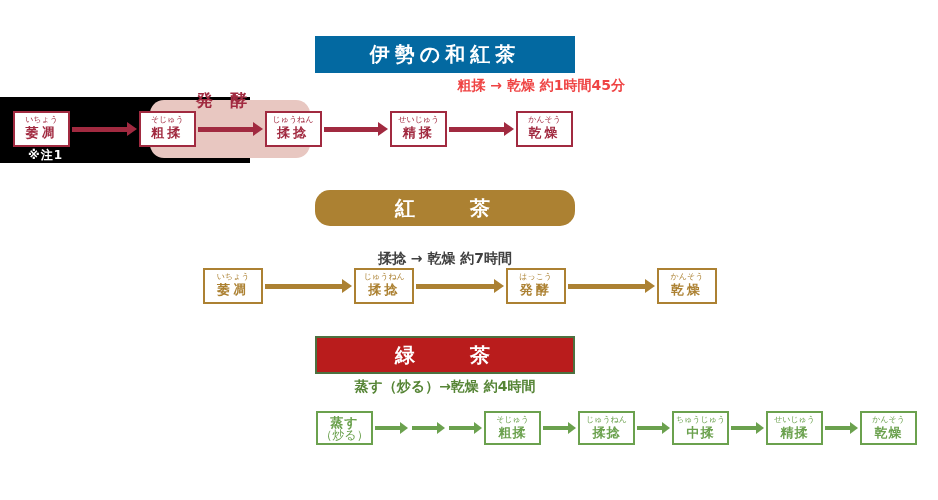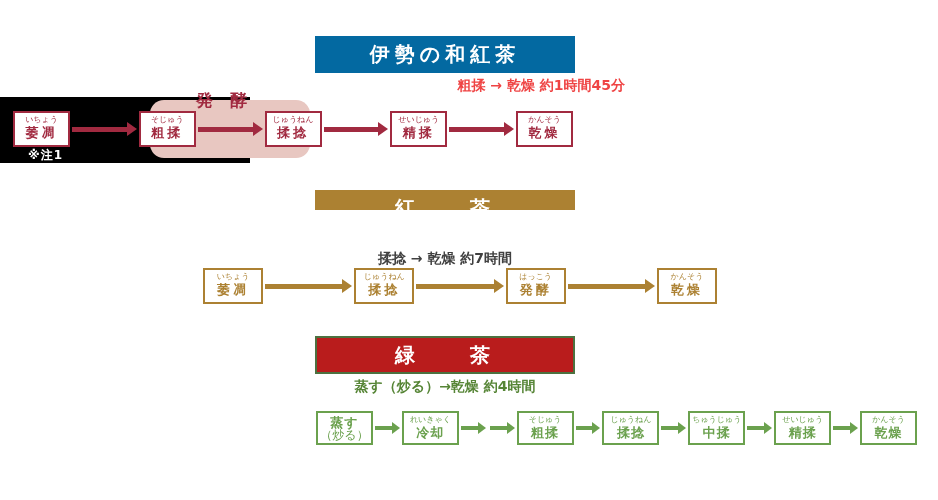--- a/index.html
+++ b/index.html
@@ -3,21 +3,21 @@
 <meta charset="utf-8">
 <style>
   * { margin:0; padding:0; box-sizing:border-box; }
   body { background:#ffffff; font-family:"DejaVu Sans", sans-serif; }
   .canvas { position:relative; width:938px; height:500px; background:#ffffff; overflow:hidden; }
 
   
   .header { position:absolute; left:315px; width:260px; text-align:center;
             color:#ffffff; font-weight:bold; font-size:20px; letter-spacing:5px; }
   .header1 { top:36px; height:37px; line-height:37px; background:#0369a1; }
-  .header2 { top:190px; height:20px; line-height:36px; background:#ac8132; }
+  .header2 { top:190px; height:36px; line-height:36px; background:#ac8132;border-radius:15px; }
   .header3 { top:336px; height:38px; line-height:34px; background:#b91c1c; border:2px solid #4c7140; }
 
   
   .subtitle { position:absolute; left:265px; width:360px; text-align:center;
               font-weight:bold; font-size:14px; }
   .subtitle1 { top:77px; color:#ef4444;text-align:right; }
   .subtitle2 { top:230px; color:#404040;margin-top:20px; }
   .subtitle3 { top:378px; color:#568536; }
 
   
@@ -142,24 +142,20 @@
 
   <div class="flow row3">
     <div class="step-box">
       <div class="step-label">蒸す</div>
       <div class="step-sub">（炒る）</div>
     </div>
     <div class="arrow">
         <div class="shaft"></div>
         <div class="head"></div>
       </div>
-    <div class="step-box">
-      <div class="furigana">れいきゃく</div>
-      <div class="step-label">冷却</div>
-    </div>
     <div class="arrow">
         <div class="shaft"></div>
         <div class="head"></div>
       </div>
     <div class="arrow">
         <div class="shaft"></div>
         <div class="head"></div>
       </div>
     <div class="step-box">
       <div class="furigana">そじゅう</div>

